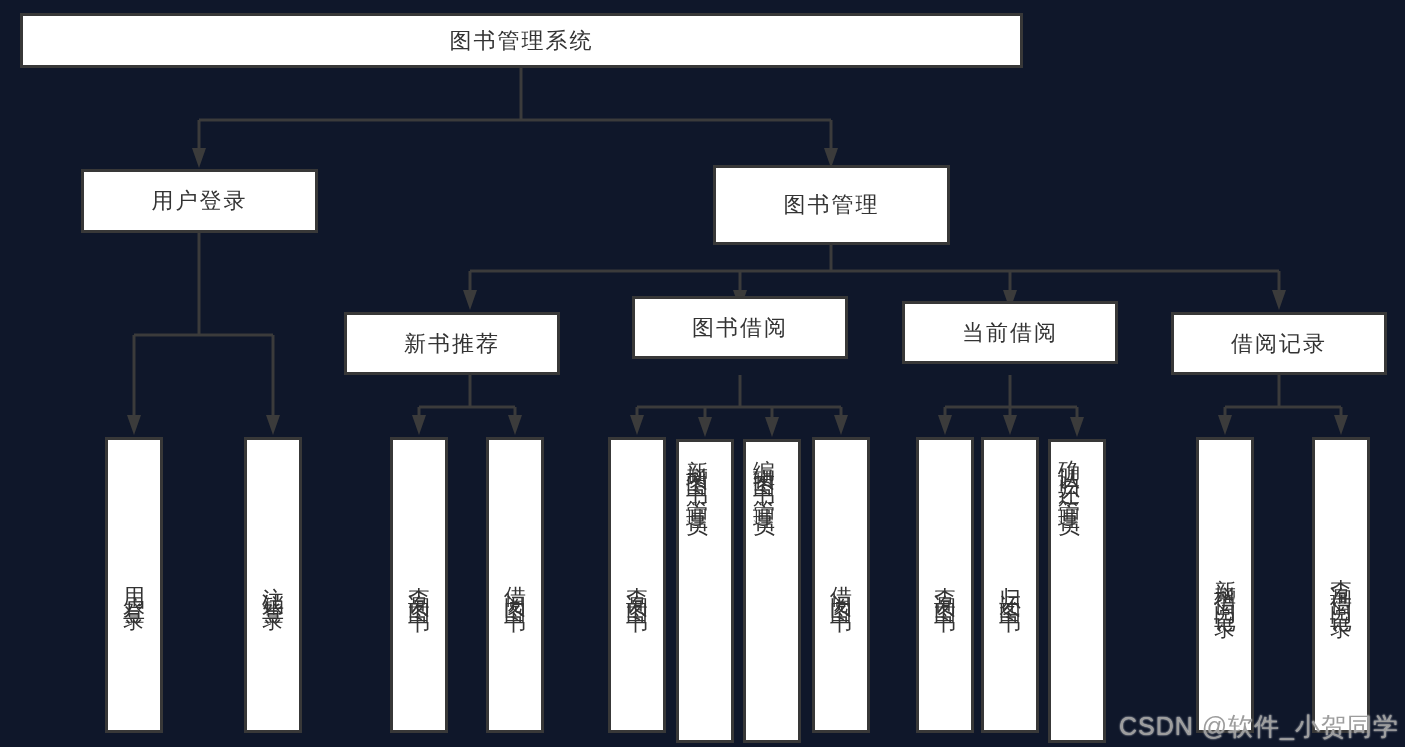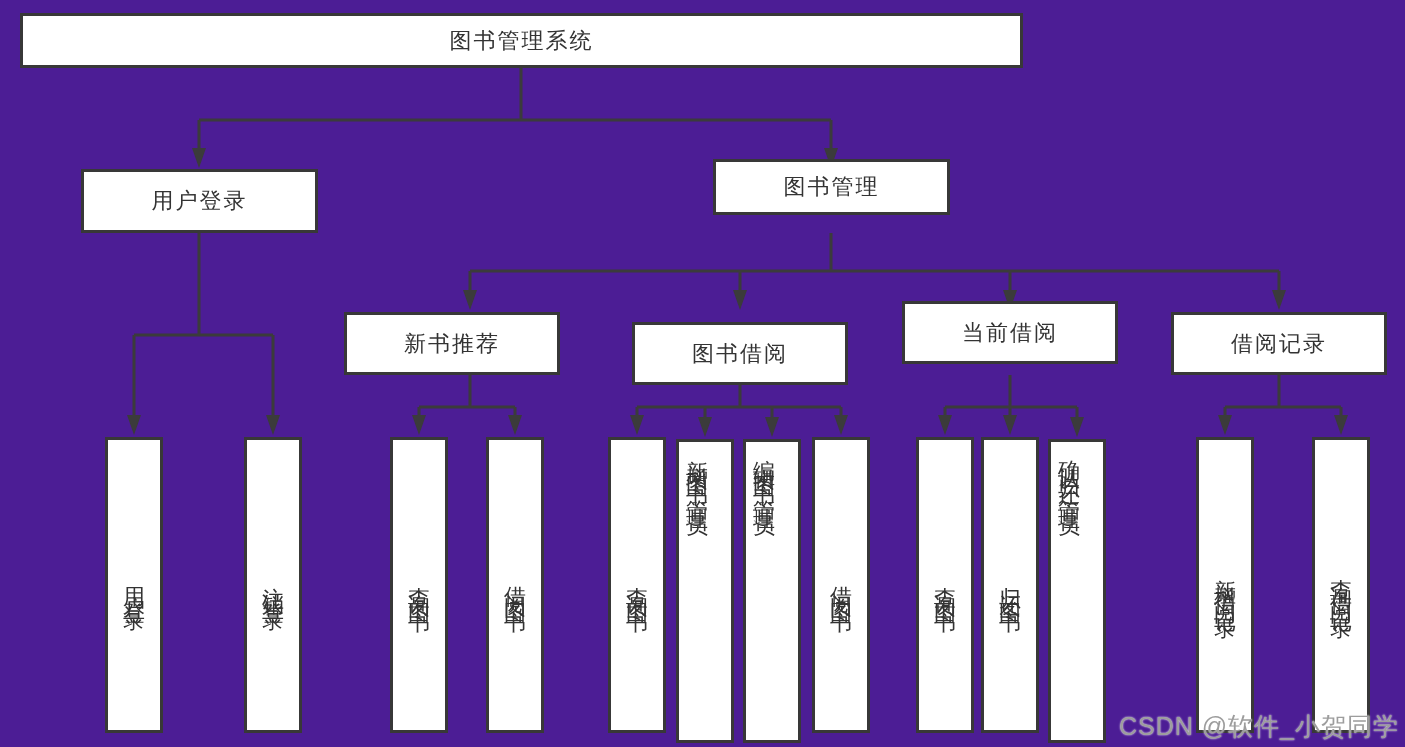--- a/index.html
+++ b/index.html
@@ -1,17 +1,17 @@
 <!DOCTYPE html>
 <html><head>
 <meta charset="utf-8">
 <style>
   html,body { margin:0; padding:0; background:#ffffff; }
   #canvas {
-    position:relative; width:1405px; height:747px; background:#4c1d95;
+    position:relative; width:1405px; height:747px; background:#0f172a;
     font-family:"Liberation Sans","DejaVu Sans",sans-serif; color:#333333;
     overflow:hidden;
   }
   svg.connectors { position:absolute; left:0; top:0; width:1405px; height:747px; }
   .box {
     position:absolute; box-sizing:border-box; background:#ffffff;
     border:3px solid #383838; display:flex; align-items:center; justify-content:center;
     font-size:22px; letter-spacing:2px; color:#333333; white-space:nowrap;
   }
   .vbox {
@@ -60,24 +60,24 @@
       <polygon points="1003,415 1017,415 1010,435"></polygon>
       <polygon points="1070,417 1084,417 1077,437"></polygon>
       <polygon points="1218,415 1232,415 1225,435"></polygon>
       <polygon points="1334,415 1348,415 1341,435"></polygon>
     </g>
   </svg>
 
   <div class="box" style="left:20px; top:13px; width:1003px; height:55px;">图书管理系统</div>
 
   <div class="box" style="left:81px; top:169px; width:237px; height:64px;">用户登录</div>
-  <div class="box" style="left:713px; top:159px; width:237px; height:56px;">图书管理</div>
+  <div class="box" style="left:713px; top:165px; width:237px; height:80px;">图书管理</div>
 
   <div class="box" style="left:344px; top:312px; width:216px; height:63px;">新书推荐</div>
-  <div class="box" style="left:632px; top:322px; width:216px; height:63px;">图书借阅</div>
+  <div class="box" style="left:632px; top:296px; width:216px; height:63px;">图书借阅</div>
   <div class="box" style="left:902px; top:301px; width:216px; height:63px;">当前借阅</div>
   <div class="box" style="left:1171px; top:312px; width:216px; height:63px;">借阅记录</div>
 
   <div class="vbox" style="left:105px;">用户登录</div>
   <div class="vbox" style="left:244px;">注销登录</div>
 
   <div class="vbox" style="left:390px;">查询图书</div>
   <div class="vbox" style="left:486px;">借阅图书</div>
 
   <div class="vbox" style="left:608px;">查询图书</div>

